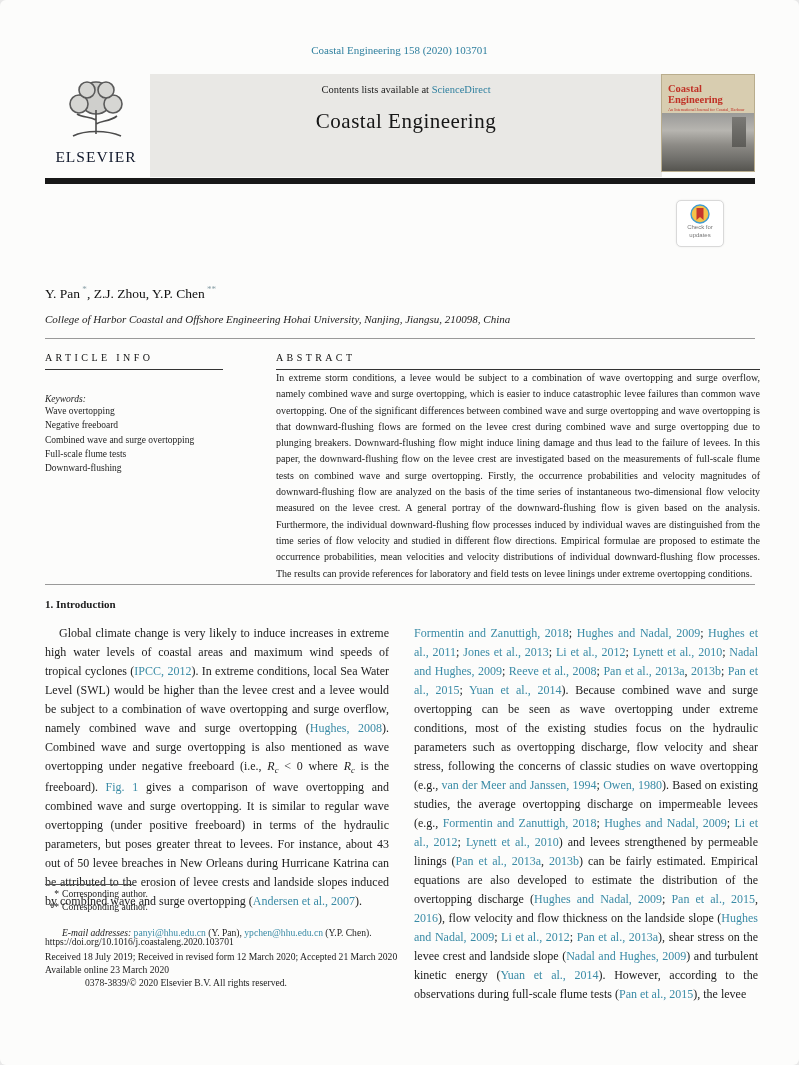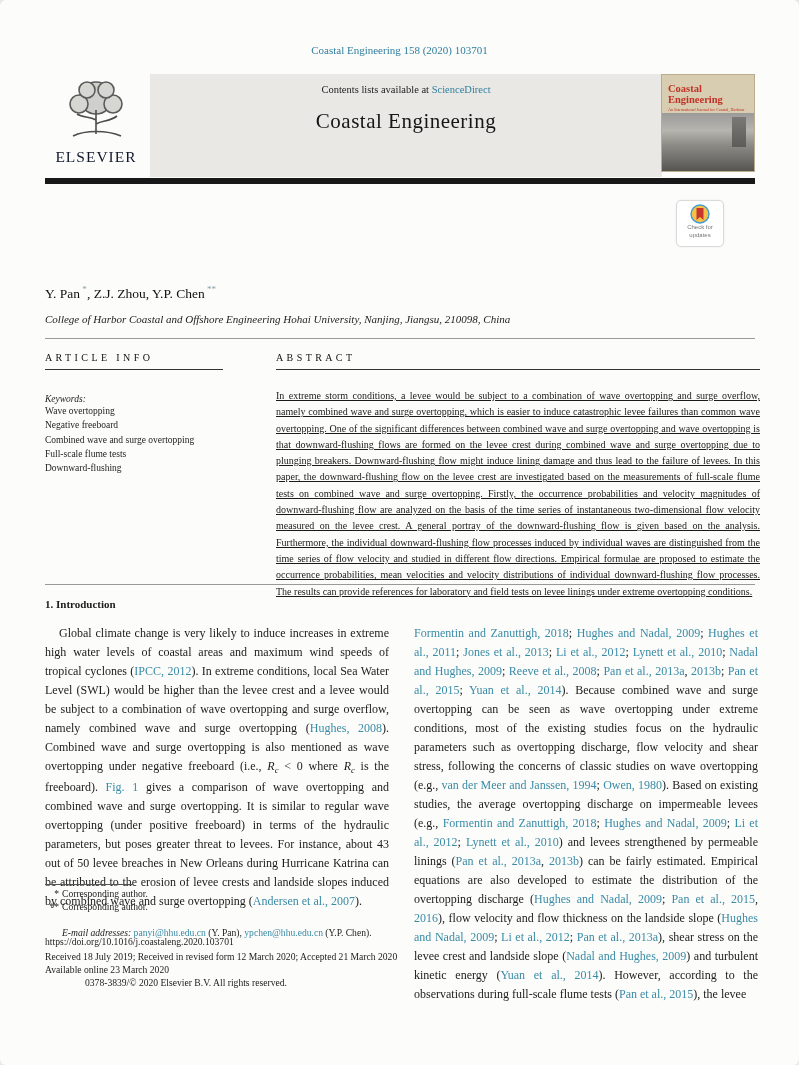--- a/index.html
+++ b/index.html
@@ -49,21 +49,21 @@
   .hr1{position:absolute;top:338px;left:45px;width:710px;border-top:1px solid #999;}
 
   
   .info-col{position:absolute;top:352px;left:45px;width:212px;}
   .abs-col{position:absolute;top:352px;left:276px;width:484px;}
   .sec-head{font-size:10px;letter-spacing:0.34em;color:#111;}
   .head-rule{border-top:1.2px solid #333;margin-top:6px;}
   .info-rule{width:178px;}
   .kw-label{margin-top:24px;font-size:9.5px;font-style:italic;}
   .kw{font-size:9.5px;line-height:1.5;}
-  .abs-text{margin-top:18px;font-size:10px;line-height:1.63;text-align:justify;color:#1a1a1a;text-decoration:underline;}
+  .abs-text{margin-top:0;font-size:10px;line-height:1.63;text-align:justify;color:#1a1a1a;}
   .hr2{position:absolute;top:584px;left:45px;width:710px;border-top:1px solid #999;}
 
   
   .intro-head{position:absolute;top:598px;left:45px;font-size:11px;font-weight:bold;}
   .col{position:absolute;top:624px;width:344px;font-size:12px;line-height:1.585;
        text-align:justify;color:#1b1b1b;}
   .col1{left:45px;}
   .col2{left:414px;}
   .col p{margin:0;text-indent:14px;}
 

